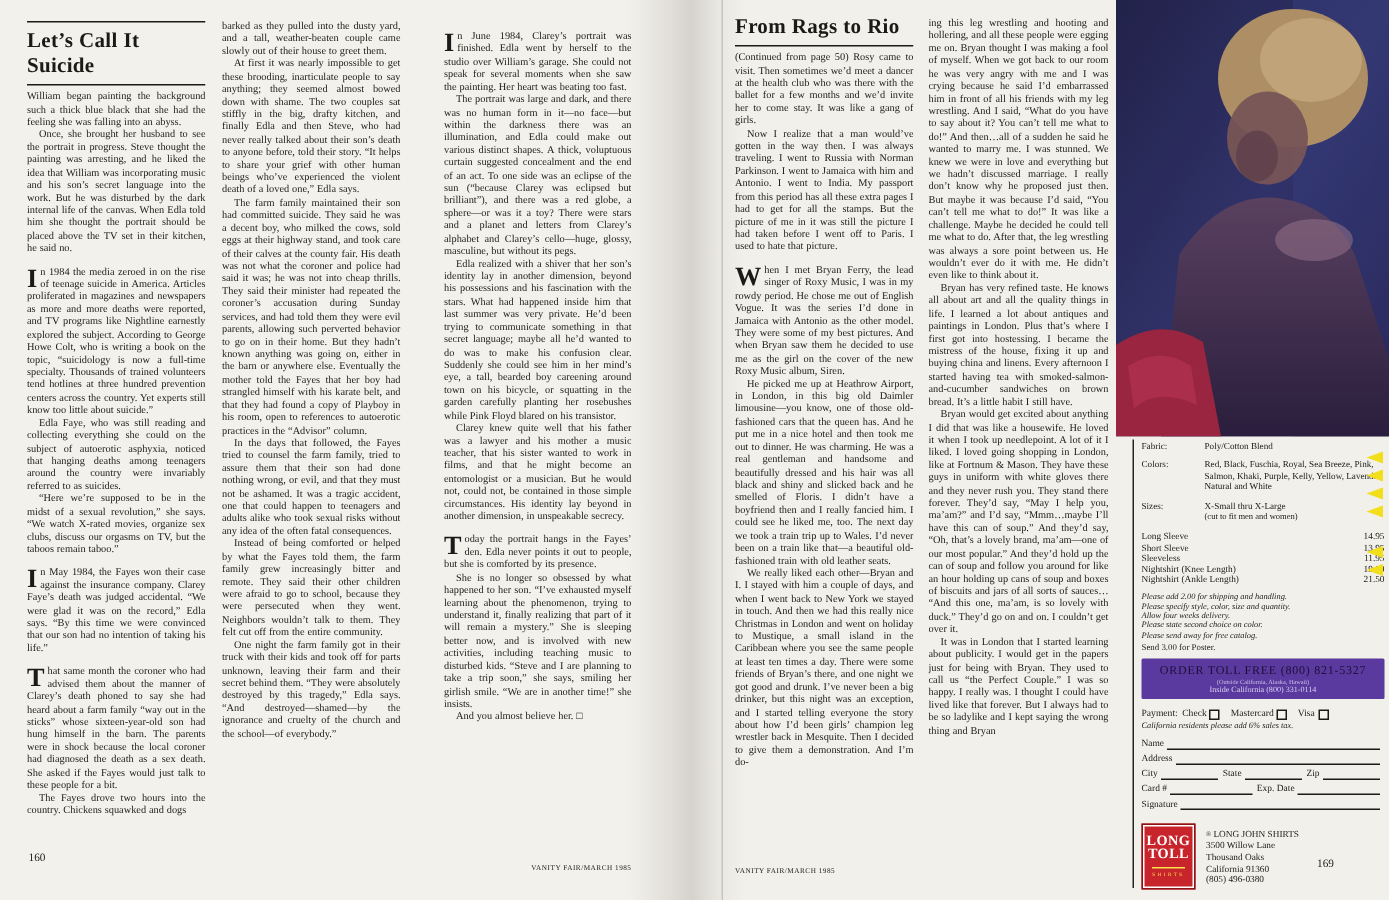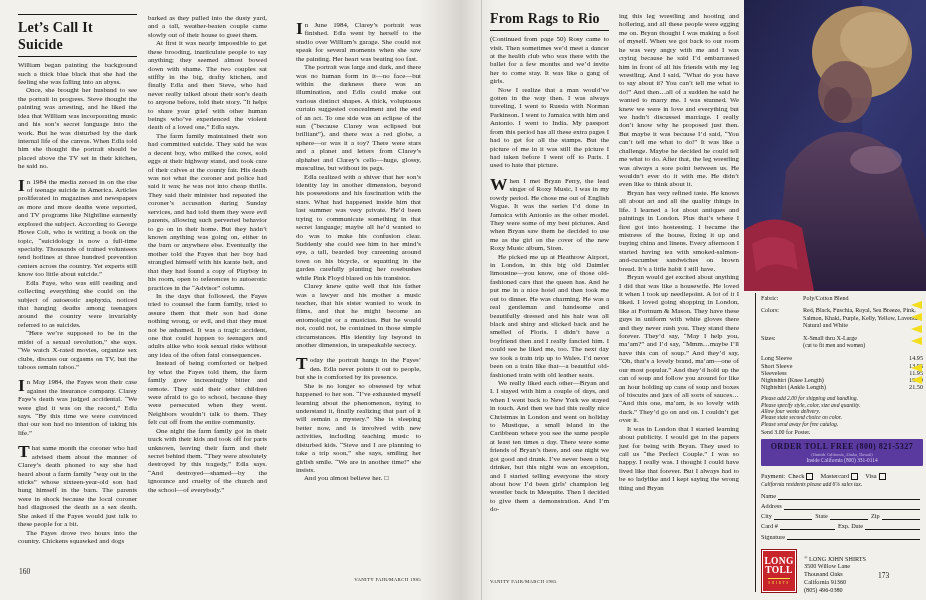--- a/index.html
+++ b/index.html
@@ -43,31 +43,31 @@
   .ad-row{display:flex;font-size:6.1px;line-height:7.4px;margin-bottom:5px;}
   .ad-label{width:42px;flex:none;}
   .ad-value{flex:1;}
   .sizes-note{font-size:5.7px;}
   .prices{margin:1px 0 5px;}
   .price-row{display:flex;justify-content:space-between;font-size:6.2px;line-height:7.2px;}
   .notes{margin:2px 0 2px;}
   .ad-note{font-style:italic;font-size:5.6px;line-height:6.3px;}
   .poster-note{font-size:5.9px;line-height:6.8px;margin-bottom:3px;}
   .banner{background:#5a3a9e;text-align:center;padding:3px 2px 3px;margin:2px 0 6px;border-radius:1px;}
-  .banner-line1{color:#1d0f38;font-weight:bold;font-size:8px;letter-spacing:0.5px;line-height:10px;}
+  .banner-line1{color:#1d0f38;font-weight:normal;font-size:8px;letter-spacing:0.5px;line-height:10px;}
   .banner-line2{color:#c9bbe6;font-size:4.2px;line-height:5px;}
   .banner-line3{color:#d9cef2;font-size:5.4px;line-height:6.6px;}
   .payment-row{font-size:6.4px;line-height:8px;display:flex;align-items:center;}
   .cb{display:inline-block;width:5px;height:5px;border:0.9px solid #1c1a18;margin:0 4px 0 2px;background:#f6f4ef;}
   .pay-m{display:inline-flex;align-items:center;margin-left:3px;}
   .tax-note{font-style:italic;font-size:5.6px;line-height:6.6px;margin:1px 0 4px;}
   .form-line{display:flex;align-items:flex-end;font-size:6.3px;line-height:7.6px;margin-bottom:2.6px;}
   .fl-label{flex:none;padding-right:2px;}
   .fl-line{flex:1;border-bottom:0.9px solid #1c1a18;height:6px;margin-right:3px;}
-  .logo-row{display:flex;gap:7px;margin-top:9px;align-items:flex-end;}
+  .logo-row{display:flex;gap:7px;margin-top:9px;align-items:center;}
   .logo-box{width:34px;height:42px;background:#c8242b;border:1px solid #8e1118;
     box-shadow:inset 0 0 0 1px #ffffff;display:flex;flex-direction:column;align-items:center;justify-content:center;flex:none;}
   .logo-word{color:#fff;font-size:9.5px;font-weight:bold;line-height:9px;letter-spacing:0.3px;}
   .logo-shirts{color:#f7e34c;font-size:3.4px;letter-spacing:1.7px;margin-top:3px;border-top:0.6px solid #f7e34c;padding-top:1.6px;}
   .reg-mark{font-size:4.5px;vertical-align:top;line-height:6px;}
   .company{font-size:6.2px;line-height:7.7px;padding-top:1px;}
   .arrow{position:absolute;right:4px;width:0;height:0;
     border-top:4.5px solid transparent;border-bottom:4.5px solid transparent;border-right:11px solid #f2de1a;}
   .a1{top:301px;}.a2{top:313px;}.a3{top:325px;}.a4{top:337px;}.a5{top:364px;}.a6{top:376px;}
 </style>
@@ -128,21 +128,21 @@
         <p class="para">We really liked each other—Bryan and I. I stayed with him a couple of days, and when I went back to New York we stayed in touch. And then we had this really nice Christmas in London and went on holiday to Mustique, a small island in the Caribbean where you see the same people at least ten times a day. There were some friends of Bryan’s there, and one night we got good and drunk. I’ve never been a big drinker, but this night was an exception, and I started telling everyone the story about how I’d been girls’ champion leg wrestler back in Mesquite. Then I decided to give them a demonstration. And I’m do-</p>
       </div>
   </div>
   <div class="col col5">
       <p class="para flush">ing this leg wrestling and hooting and hollering, and all these people were egging me on. Bryan thought I was making a fool of myself. When we got back to our room he was very angry with me and I was crying because he said I’d embarrassed him in front of all his friends with my leg wrestling. And I said, “What do you have to say about it? You can’t tell me what to do!” And then…all of a sudden he said he wanted to marry me. I was stunned. We knew we were in love and everything but we hadn’t discussed marriage. I really don’t know why he proposed just then. But maybe it was because I’d said, “You can’t tell me what to do!” It was like a challenge. Maybe he decided he could tell me what to do. After that, the leg wrestling was always a sore point between us. He wouldn’t ever do it with me. He didn’t even like to think about it.</p>
       <p class="para">Bryan has very refined taste. He knows all about art and all the quality things in life. I learned a lot about antiques and paintings in London. Plus that’s where I first got into hostessing. I became the mistress of the house, fixing it up and buying china and linens. Every afternoon I started having tea with smoked-salmon-and-cucumber sandwiches on brown bread. It’s a little habit I still have.</p>
       <p class="para">Bryan would get excited about anything I did that was like a housewife. He loved it when I took up needlepoint. A lot of it I liked. I loved going shopping in London, like at Fortnum &amp; Mason. They have these guys in uniform with white gloves there and they never rush you. They stand there forever. They’d say, “May I help you, ma’am?” and I’d say, “Mmm…maybe I’ll have this can of soup.” And they’d say, “Oh, that’s a lovely brand, ma’am—one of our most popular.” And they’d hold up the can of soup and follow you around for like an hour holding up cans of soup and boxes of biscuits and jars of all sorts of sauces… “And this one, ma’am, is so lovely with duck.” They’d go on and on. I couldn’t get over it.</p>
       <p class="para">It was in London that I started learning about publicity. I would get in the papers just for being with Bryan. They used to call us “the Perfect Couple.” I was so happy. I really was. I thought I could have lived like that forever. But I always had to be so ladylike and I kept saying the wrong thing and Bryan</p>
     </div>
   <div class="folio folio-right">VANITY FAIR/MARCH 1985</div>
-  <div class="pagenum pagenum-right">173</div>
+  <div class="pagenum pagenum-right">169</div>
 
   <div class="ad">
     <div class="ad-photo">
       <svg width="182" height="291" viewBox="0 0 182 291">
         <defs>
           <linearGradient id="bg" x1="0" y1="0" x2="1" y2="1">
             <stop offset="0" stop-color="#1a1f3e"></stop>
               <stop offset="0.5" stop-color="#2b3263"></stop>
               <stop offset="1" stop-color="#171231"></stop>
           </linearGradient>

